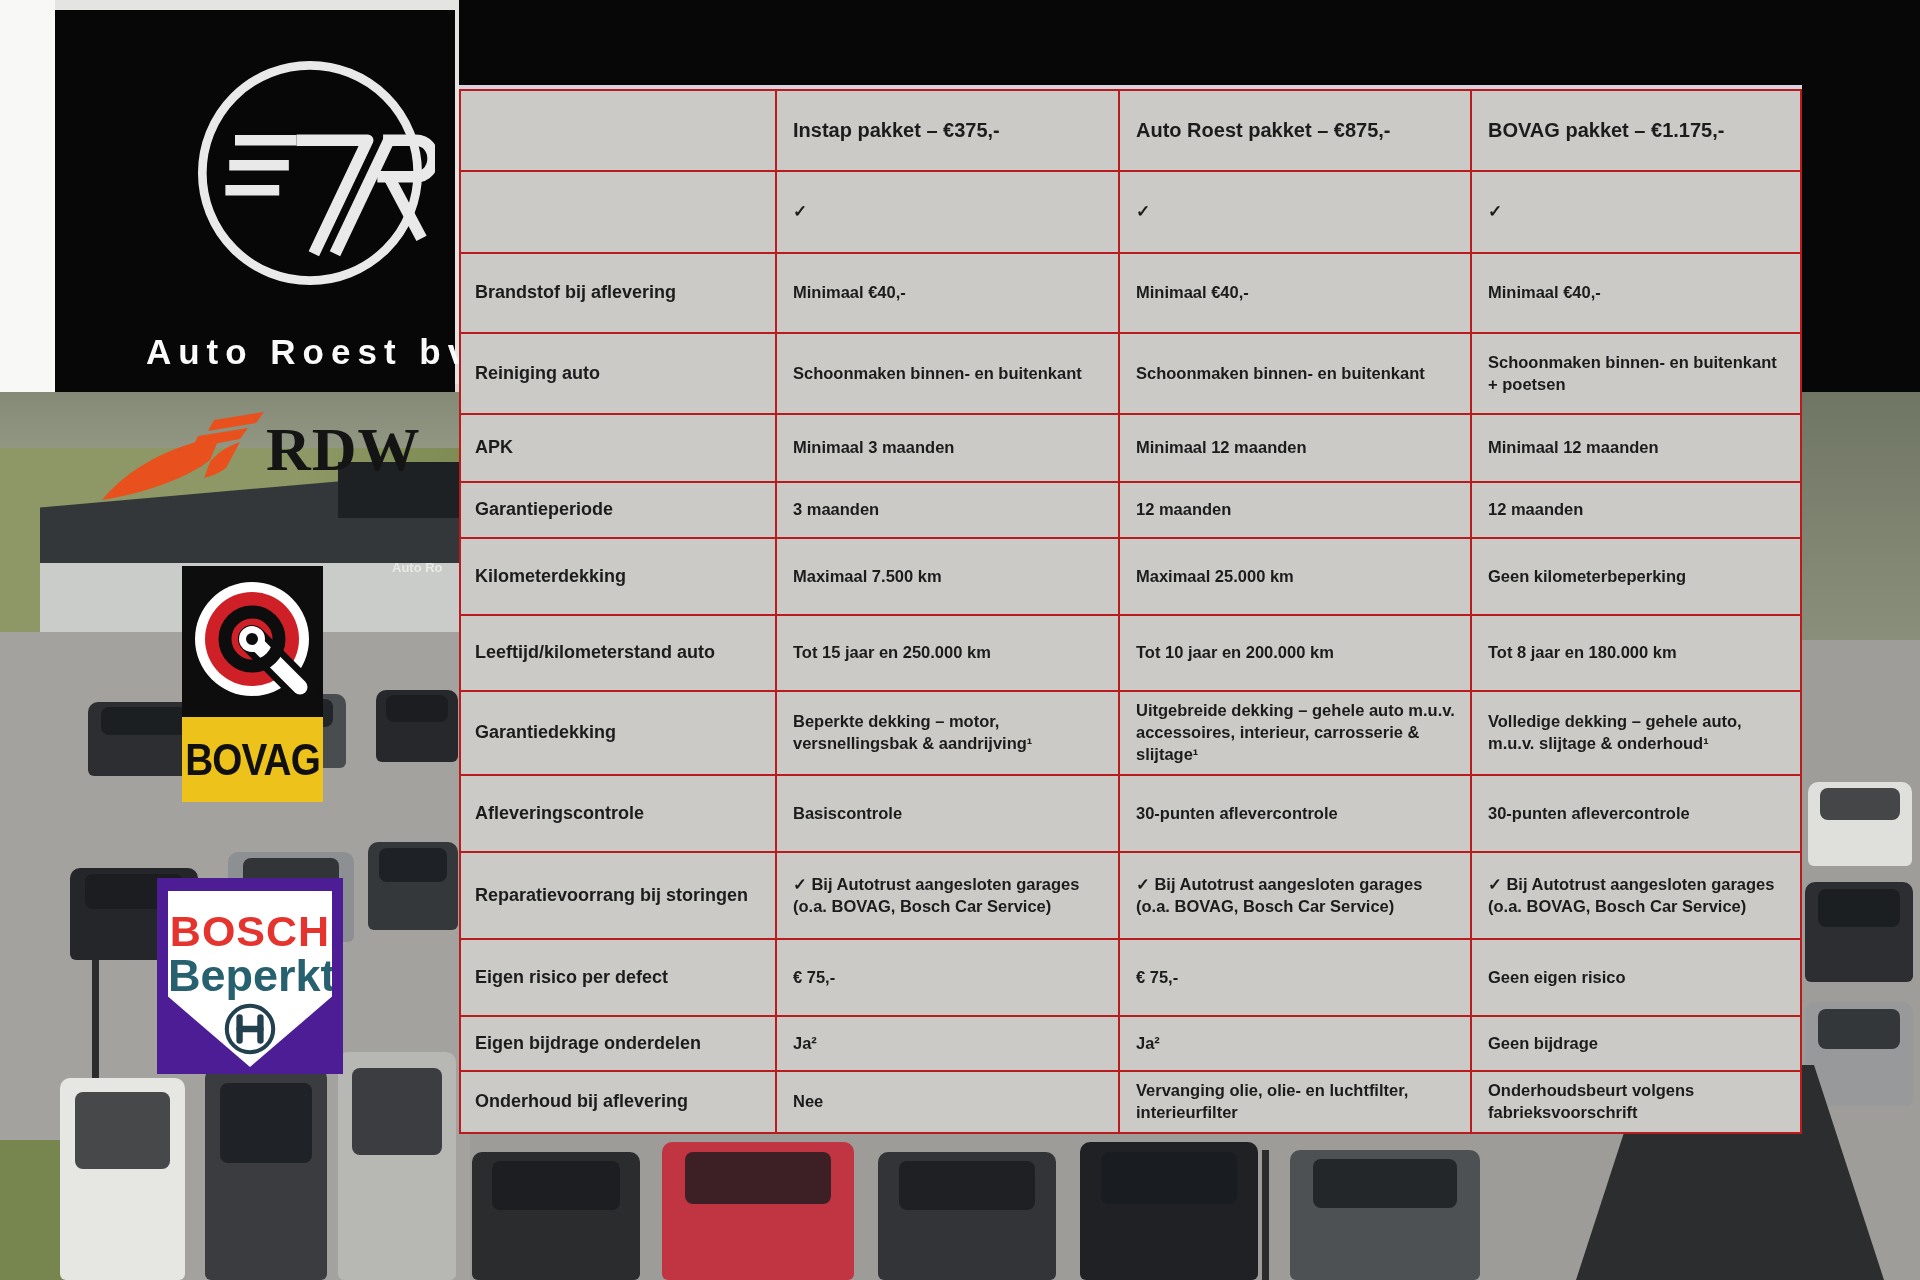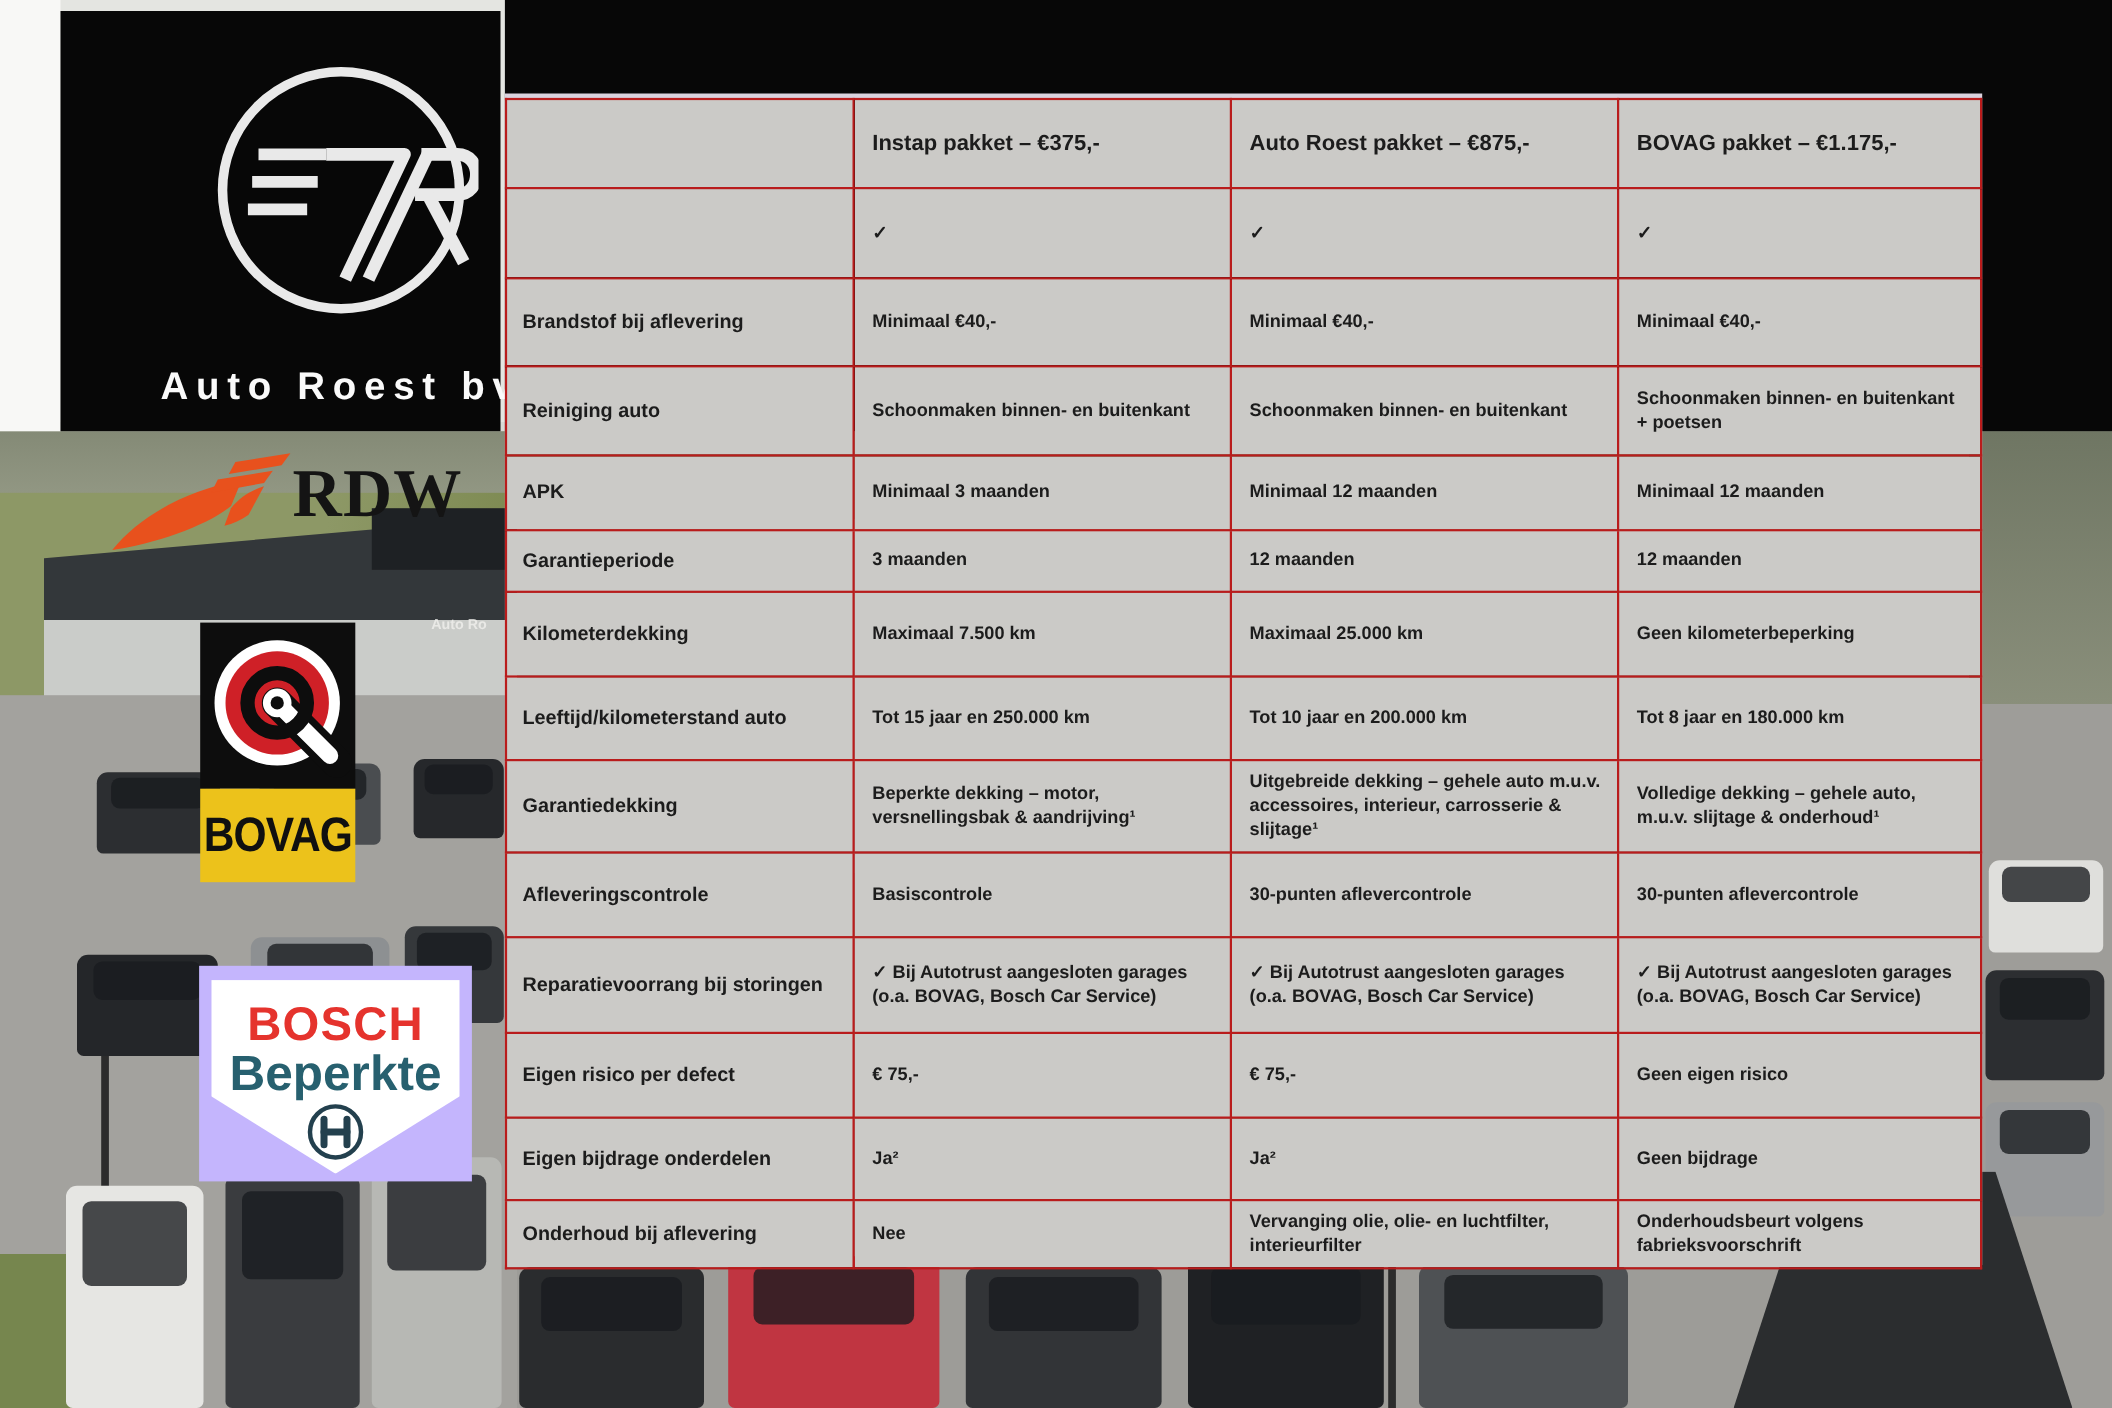--- a/index.html
+++ b/index.html
@@ -43,21 +43,21 @@
   
   .rdw{position:absolute;left:98px;top:408px;width:310px;height:104px;}
   .rdw-text{position:absolute;left:168px;top:6px;font-family:"Liberation Serif",serif;
     font-weight:bold;font-size:62px;color:#141414;letter-spacing:1px;}
 
   .bovag{position:absolute;left:182px;top:566px;width:141px;height:236px;display:flex;flex-direction:column;}
   .bovag-top{height:151px;background:#0d0d0d;}
   .bovag-bottom{flex:1;background:#ecc21b;display:flex;align-items:center;justify-content:center;}
   .bovag-word{font-size:44px;font-weight:bold;color:#101010;letter-spacing:-1px;transform:scaleX(.88);}
 
-  .bosch{position:absolute;left:157px;top:878px;width:248px;height:196px;background:#c4b5fd;margin-left:24px;}
+  .bosch{position:absolute;left:157px;top:878px;width:186px;height:196px;background:#4c1d95;}
   .bosch-shield{position:absolute;left:11px;right:11px;top:13px;bottom:7px;background:#fff;
     clip-path:polygon(0 0,100% 0,100% 60%,50% 100%,0 60%);text-align:center;}
   .bosch-word{margin-top:16px;font-size:43px;font-weight:bold;color:#e5332d;letter-spacing:1px;}
   .bosch-service{font-size:45px;font-weight:bold;color:#27606f;margin-top:-6px;}
   .bosch-symbol{margin-top:-2px;}
 
   
   table.pkg{position:absolute;left:459px;top:89px;width:1341px;border-collapse:collapse;
     table-layout:fixed;box-shadow:0 -4px 0 #d9d2de;}
   table.pkg col.c0{width:316px;} table.pkg col.c1{width:343px;}
@@ -247,21 +247,21 @@
           <td class="val">✓ Bij Autotrust aangesloten garages (o.a. BOVAG, Bosch Car Service)</td>
           <td class="val">✓ Bij Autotrust aangesloten garages (o.a. BOVAG, Bosch Car Service)</td>
           <td class="val">✓ Bij Autotrust aangesloten garages (o.a. BOVAG, Bosch Car Service)</td>
         </tr>
         <tr style="height: 77px;">
           <td class="lbl">Eigen risico per defect</td>
           <td class="val">€ 75,-</td>
           <td class="val">€ 75,-</td>
           <td class="val">Geen eigen risico</td>
         </tr>
-        <tr style="height: 75px;">
+        <tr style="height: 55px;">
           <td class="lbl">Eigen bijdrage onderdelen</td>
           <td class="val">Ja²</td>
           <td class="val">Ja²</td>
           <td class="val">Geen bijdrage</td>
         </tr>
         <tr style="height: 61px;">
           <td class="lbl">Onderhoud bij aflevering</td>
           <td class="val">Nee</td>
           <td class="val">Vervanging olie, olie- en luchtfilter, interieurfilter</td>
           <td class="val">Onderhoudsbeurt volgens fabrieksvoorschrift</td>

